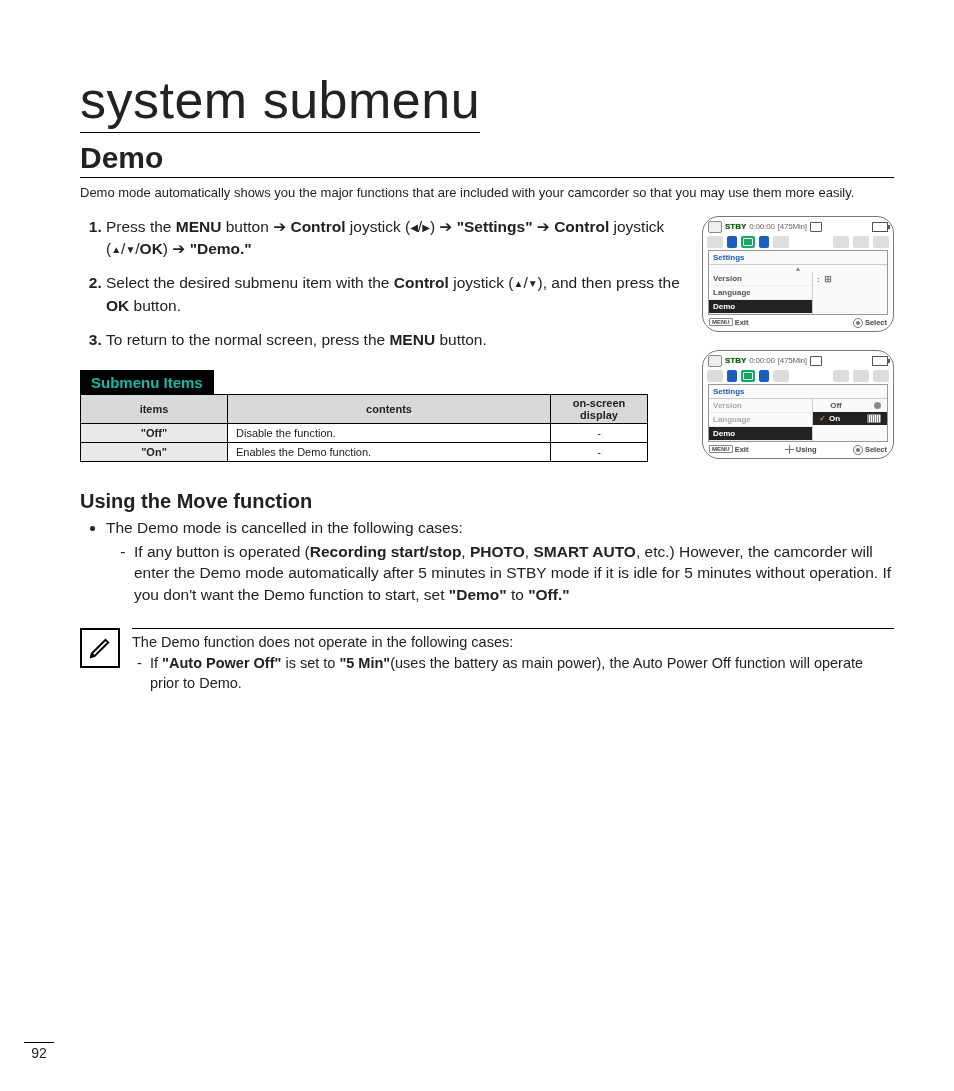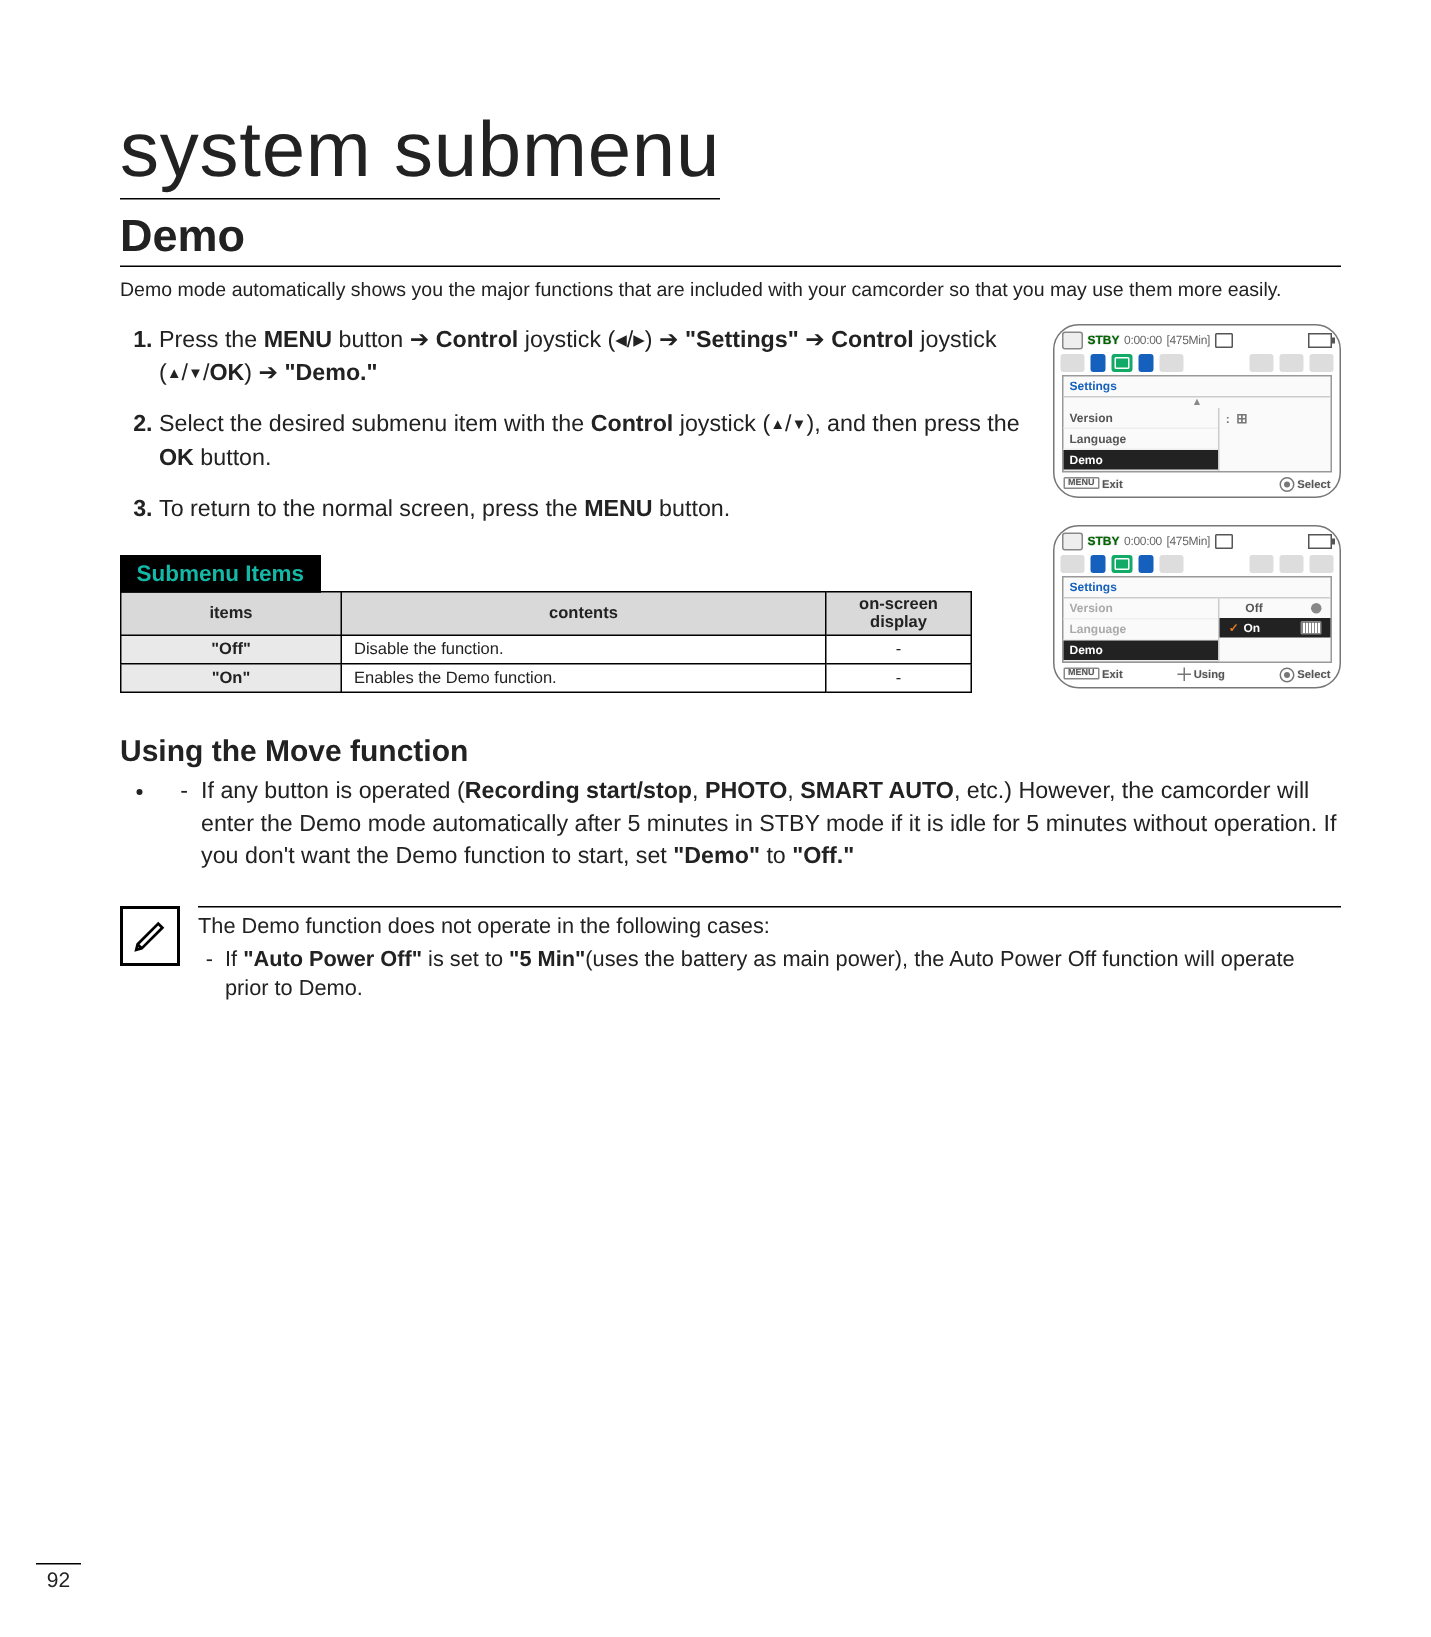--- a/index.html
+++ b/index.html
@@ -399,20 +399,21 @@
             <td class="c3">-</td>
           </tr>
         </tbody>
           </table>
       </div>
     </div>
 
     <h3 class="using">Using the Move function</h3>
     <ul class="bul">
       <li>
+        <span>The Demo mode is cancelled in the following cases:</span>
         <ul>
           <li>
             <span>If any button is operated (</span><b>Recording start/stop</b><span>, </span><b>PHOTO</b><span>, </span><b>SMART AUTO</b><span>, etc.) However, the camcorder will enter the Demo mode automatically after 5 minutes in STBY mode if it is idle for 5 minutes without operation. If you don't want the Demo function to start, set </span><b>"Demo"</b><span> to </span><b>"Off."</b>
           </li>
         </ul>
       </li>
     </ul>
 
     <div class="note-box">
       <div class="note-icon">

